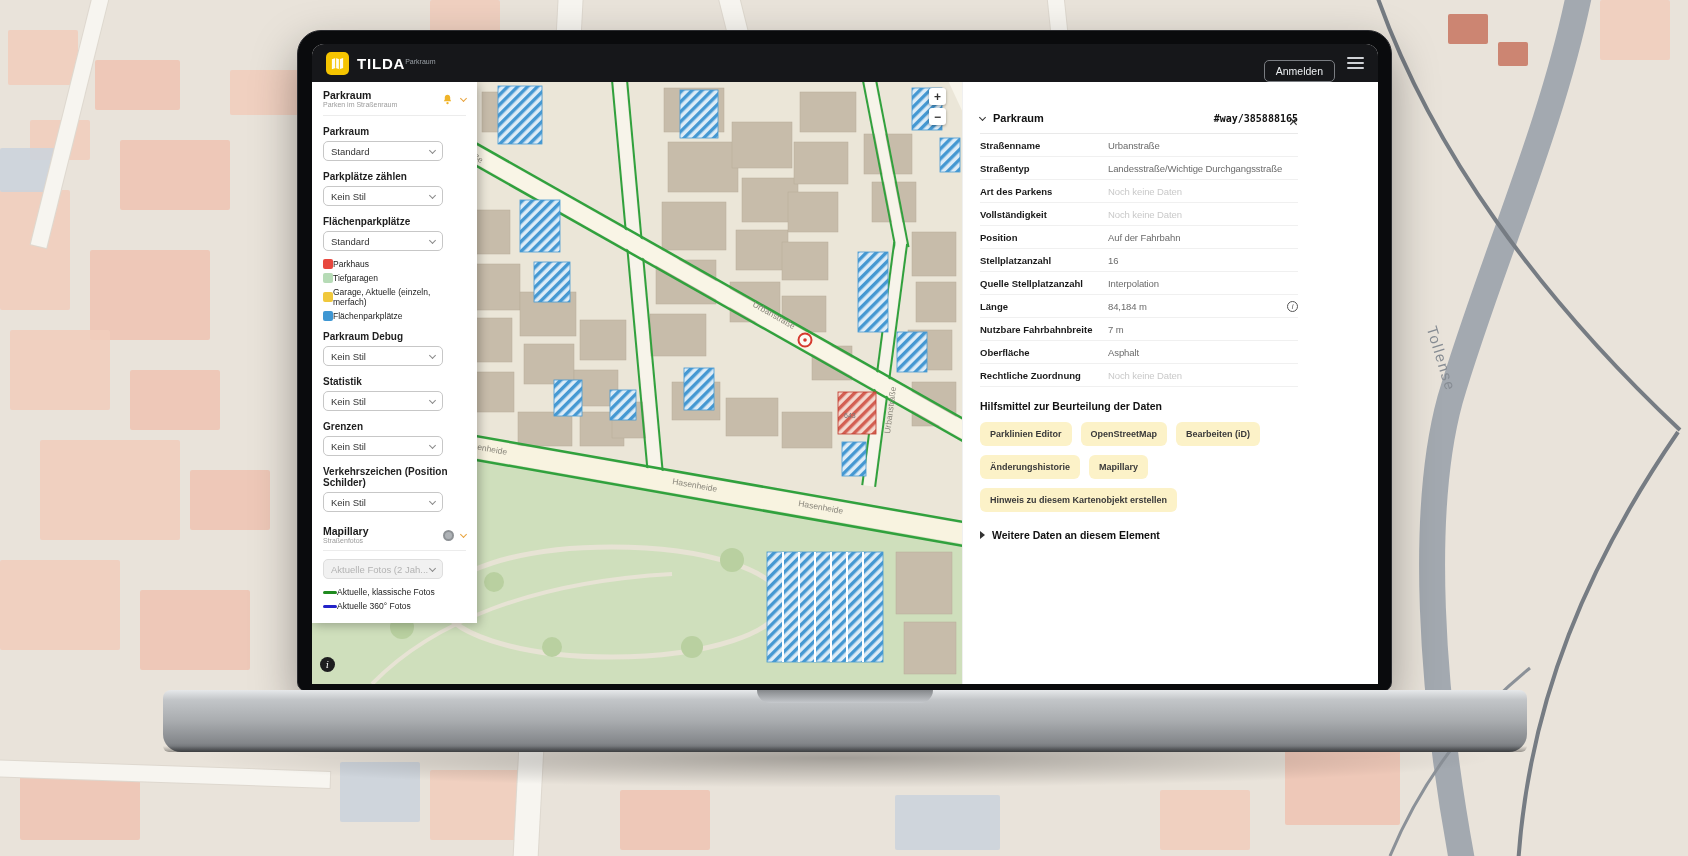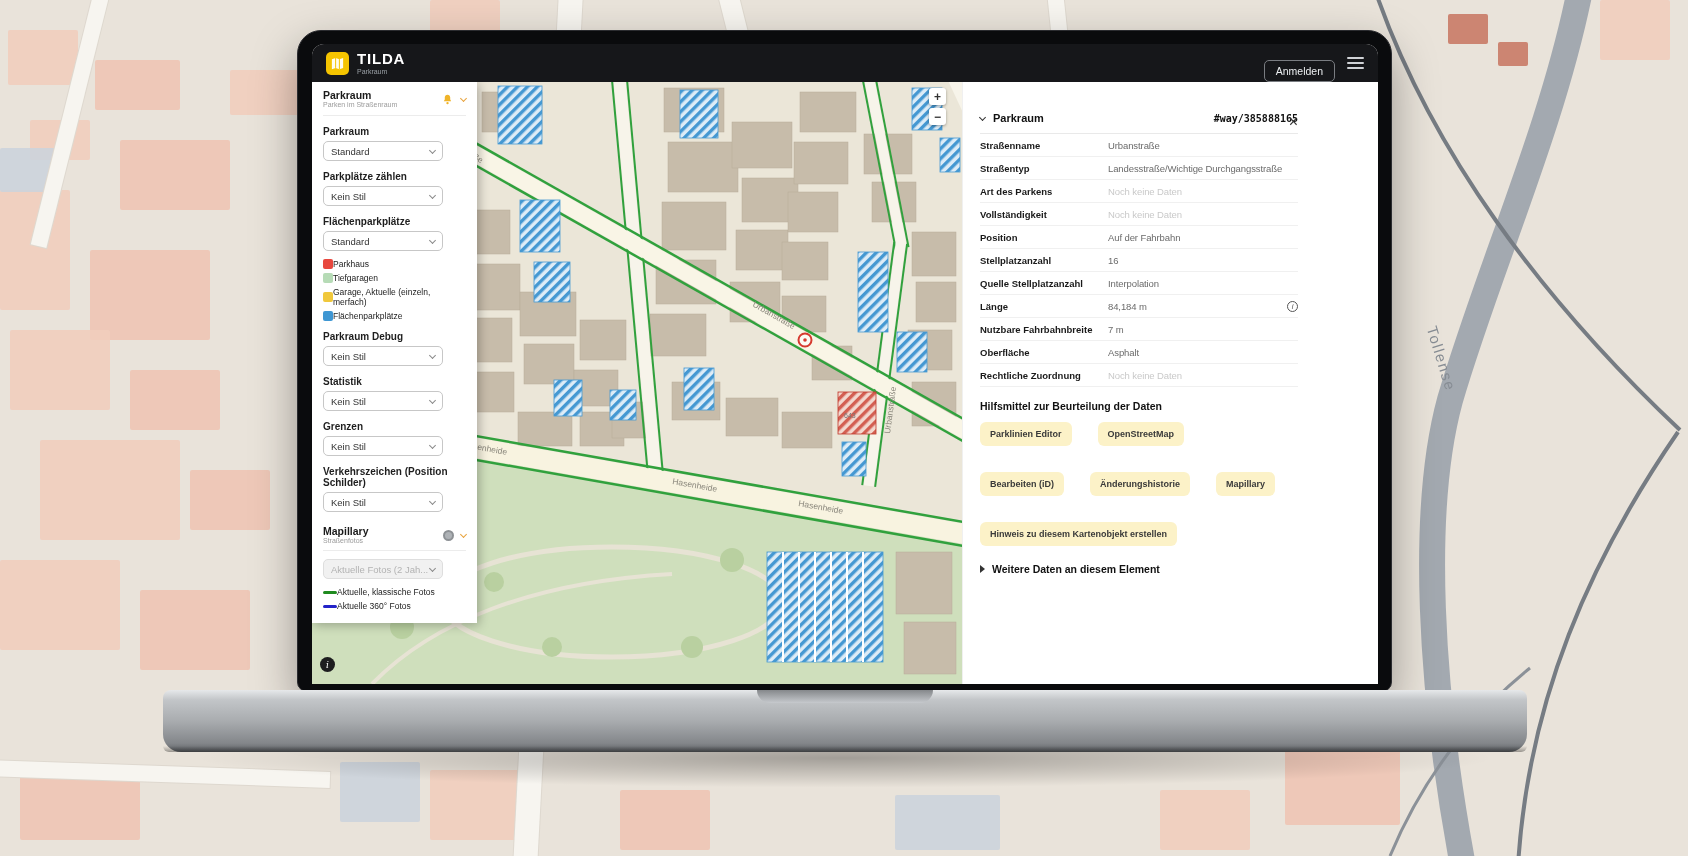--- a/index.html
+++ b/index.html
@@ -31,21 +31,21 @@
   .laptop-base::after { content:""; position:absolute; left:0; bottom:0; width:100%; height:6px;
     background:linear-gradient(180deg, rgba(0,0,0,0), rgba(0,0,0,.35)); border-radius:0 0 18px 18px; }
 
   
   .app { position:absolute; left:312px; top:44px; width:1066px; height:640px;
     background:#fff; border-radius:12px 12px 0 0; overflow:hidden; }
 
   .topbar { height:38px; background:#16171a; display:flex; align-items:center; padding:0 14px; }
   .logo-box { width:23px; height:23px; background:#f5c400; border-radius:5px;
     display:flex; align-items:center; justify-content:center; margin-right:8px; flex:none; }
-  .brand-wrap { display:flex; flex-direction:column; justify-content:center; }
+  .brand-wrap { display:flex; flex-direction:row; justify-content:center; }
   .brand { color:#fff; font-weight:bold; font-size:15px; letter-spacing:.8px; line-height:1; }
   .brand-sub { color:#9aa0a6; font-size:7px; margin-top:2px; }
   .topbar-right { margin-left:auto; display:flex; align-items:center; gap:12px; }
   .login-btn { color:#eceff1; font-size:10.5px; border:1px solid #7a7d82; border-radius:5px;
     padding:4px 11px; background:transparent; cursor:pointer;margin-top:15px; }
   .menu-btn { width:17px; display:flex; flex-direction:column; gap:3px; cursor:pointer; }
   .menu-btn span { height:2px; background:#cfd2d6; border-radius:1px; }
 
   .content { position:relative; height:602px; display:flex; }
 
@@ -97,21 +97,21 @@
   .dp-title { font-size:11px; font-weight:bold; color:#111; margin-left:8px; }
   .dp-id { margin-left:auto; font-family:"DejaVu Sans Mono", monospace; font-weight:bold; font-size:10px; color:#111; }
   .row { display:flex; align-items:center; height:23px; border-bottom:1px solid #f0f0f0; font-size:9.5px; }
   .row-label { width:128px; flex:none; font-weight:bold; color:#1a1a1a; }
   .row-value { flex:1; color:#6b6b6b; white-space:nowrap; overflow:hidden; letter-spacing:-.1px; }
   .row.muted .row-value { color:#c9c9c9; }
   .info-icon { width:11px; height:11px; border:1px solid #555; border-radius:50%; color:#555;
     font-size:7.5px; line-height:9px; text-align:center; flex:none; cursor:pointer; font-style:italic; }
   .info-icon::after { content:"i"; }
   .helpers-heading { font-size:10.5px; font-weight:bold; color:#111; margin:13px 0 10px; }
-  .chips { display:flex; flex-wrap:wrap; gap:26px; width:302px; }
+  .chips { display:flex; flex-wrap:wrap; gap:9px; width:302px; }
   .chip { background:#fcf2c8; border-radius:6px; padding:7px 10px; font-size:9px; font-weight:bold;
     color:#3a3a3a; cursor:pointer; white-space:nowrap; }
   .more-row { display:flex; align-items:center; gap:7px; margin-top:17px; font-size:10.5px; font-weight:bold; color:#111; cursor:pointer; }
   .tri-right { width:0; height:0; border-left:5px solid #333; border-top:4px solid transparent; border-bottom:4px solid transparent; }
 </style>
 </head>
 <body>
 
 <div>
   <div class="bg-rect bg-pink" style="left:8px;top:30px;width:70px;height:55px"></div>

